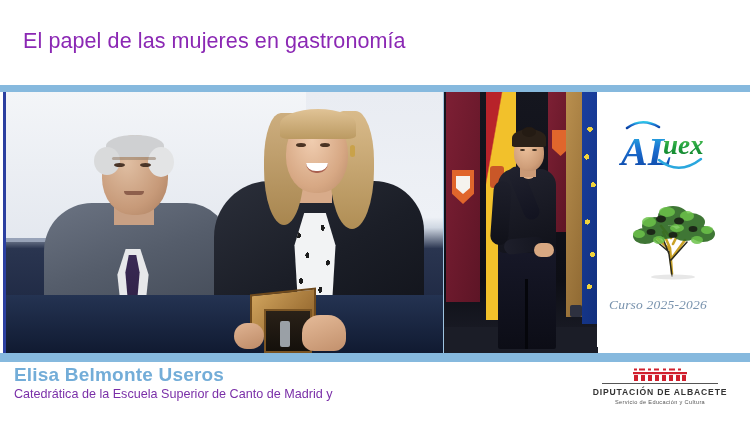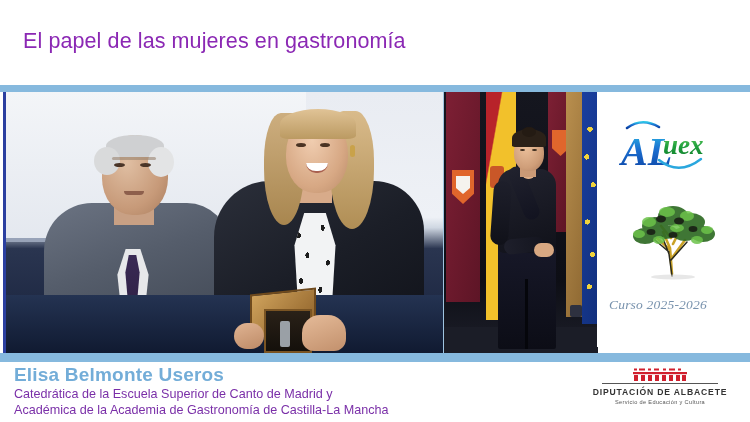--- a/index.html
+++ b/index.html
@@ -327,21 +327,20 @@
       <div class="curso">Curso 2025-2026</div>
     </div>
   </div>
 
   <div class="rule-bottom"></div>
 
   <div class="footer">
     <div class="speaker-name">Elisa Belmonte Useros</div>
     <div class="speaker-role">
       <div>Catedrática de la Escuela Superior de Canto de Madrid y</div>
-      <div>Académica de la Academia de Gastronomía de Castilla-La Mancha</div>
     </div>
 
     <div class="dip-logo">
       <svg class="dip-mark" viewBox="0 0 56 13">
         <g fill="#D0202E">
           <rect x="2" y="0.5" width="3" height="2"></rect>
             <rect x="7" y="0.5" width="6" height="2"></rect>
           <rect x="16" y="0.5" width="3" height="2"></rect>
             <rect x="22" y="0.5" width="5" height="2"></rect>
           <rect x="31" y="0.5" width="3" height="2"></rect>

